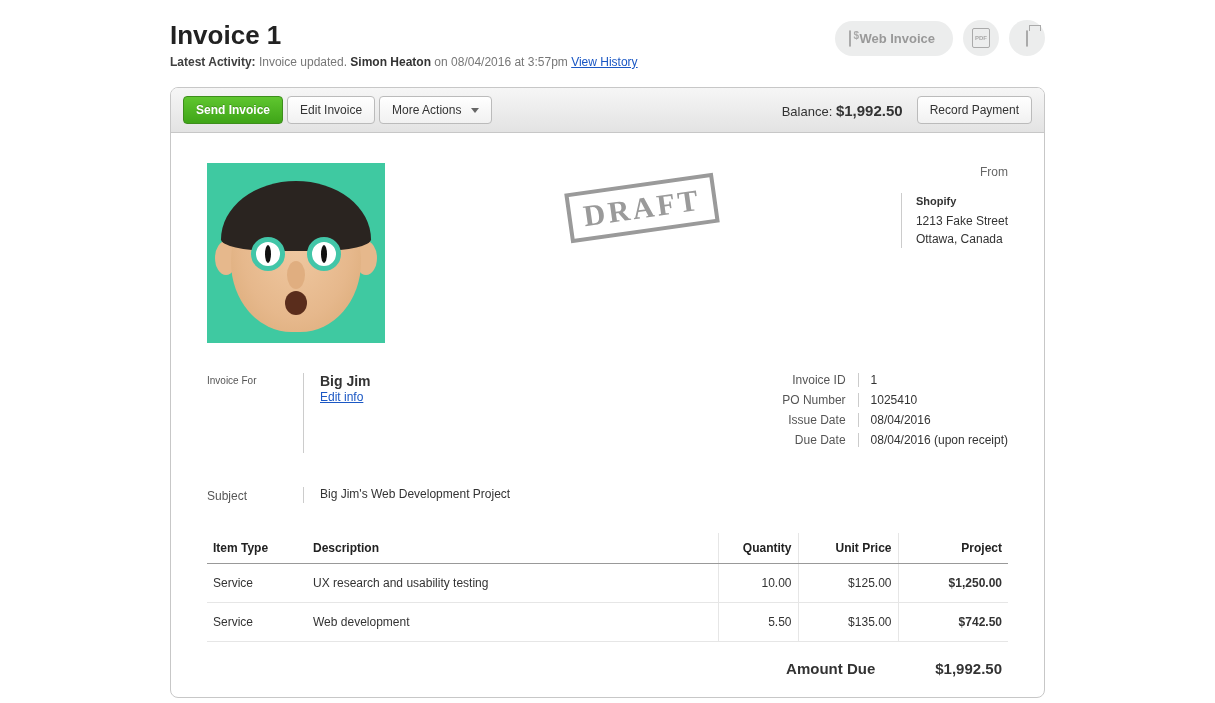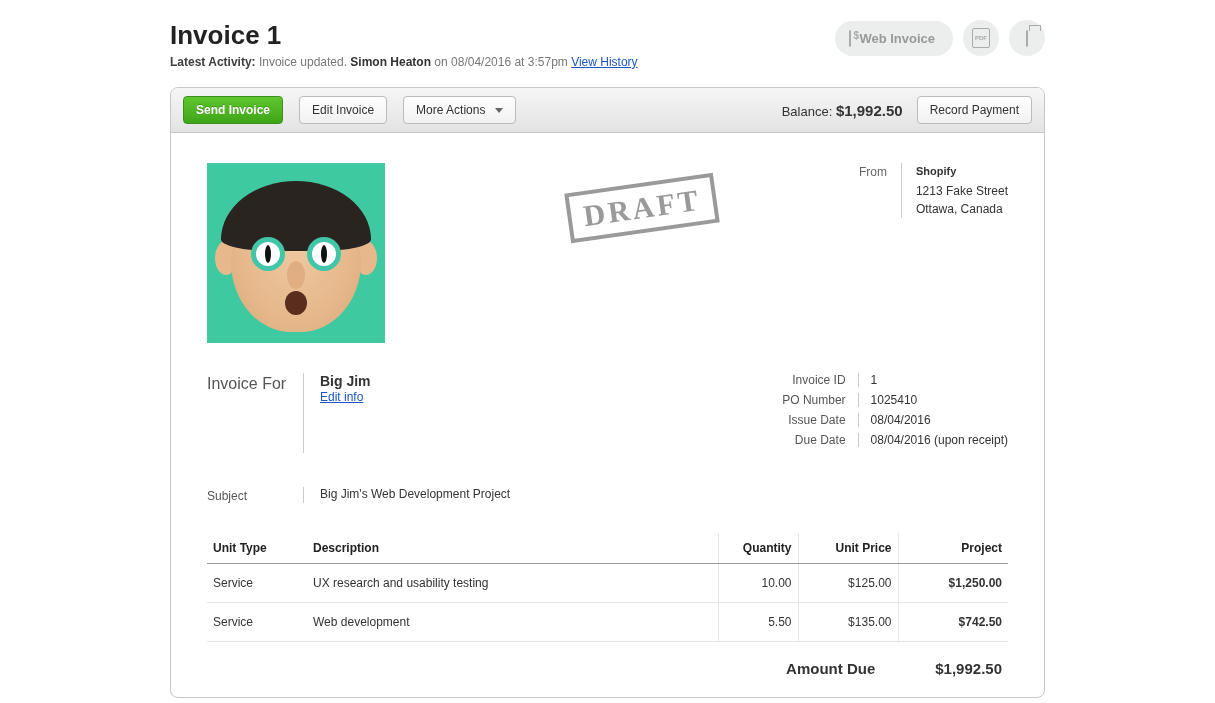--- a/index.html
+++ b/index.html
@@ -66,21 +66,21 @@
     background: #fff;
   }
   .toolbar {
     background: linear-gradient(#f6f6f6, #e3e3e3);
     border-bottom: 1px solid #c7c7c7;
     padding: 8px 12px;
     display: flex;
     align-items: center;
     justify-content: space-between;
   }
-  .toolbar-left { display: flex; gap: 16px; align-items: center; }
+  .toolbar-left { display: flex; gap: 4px; align-items: center; }
   .btn {
     border: 1px solid #bbb;
     background: linear-gradient(#fff,#f1f1f1);
     border-radius: 4px;
     padding: 6px 12px;
     font-size: 12px;
     color: #333;
     cursor: pointer;
   }
   .btn-primary {
@@ -139,35 +139,35 @@
     left: 360px; top: 20px;
     transform: rotate(-8deg);
     border: 4px solid #9a9a9a;
     color: #9a9a9a;
     font-size: 30px;
     font-weight: bold;
     letter-spacing: 3px;
     padding: 4px 12px;
     font-family: Georgia, 'Times New Roman', serif;
   }
-  .from-block { display: flex; gap: 14px; }
+  .from-block { display: flex; gap: 14px; flex-direction: column; }
   .from-label { font-size: 12px; color: #666; text-align: right; padding-top:2px;}
   .from-divider { border-left: 1px solid #ccc; padding-left: 14px; }
   .from-content .company { font-weight: bold; font-size: 11px; margin-bottom: 2px;}
   .from-content div { font-size: 12px; color:#333; line-height:1.5;}
   .meta-section {
     display: flex;
     justify-content: space-between;
     margin-top: 30px;
   }
   .invoice-for {
     display: flex;
     gap: 16px;
   }
-  .invoice-for-label { font-size:16px; color:#555; width: 80px; padding-top:2px;}
+  .invoice-for-label { font-size:10px; color:#555; width: 80px; padding-top:2px;}
   .invoice-for-content { border-left:1px solid #ccc; padding-left:16px; }
   .invoice-for-content .client-name { font-weight:bold; font-size:14px; }
   .invoice-for-content a { color:#1a57c4; text-decoration: underline; font-size:12px;}
   .meta-table { font-size:12px; }
   .meta-table .row { display:flex; margin-bottom:6px; }
   .meta-table .mlabel { width:90px; text-align:right; color:#555; padding-right:12px;}
   .meta-table .mval { border-left:1px solid #ccc; padding-left:12px; min-width:150px; color:#333;}
   .subject-section {
     display:flex; gap:16px; margin-top: 34px; margin-bottom: 30px;
   }
@@ -317,21 +317,21 @@
       </div>
 
       <div class="subject-section">
         <div class="subject-label">Subject</div>
         <div class="subject-value">Big Jim's Web Development Project</div>
       </div>
 
       <table class="items">
         <thead>
           <tr>
-            <th style="width:100px">Unit Type</th>
+            <th style="width:100px">Item Type</th>
             <th>Description</th>
             <th class="col-qty" style="width:80px">Quantity</th>
             <th class="col-price" style="width:100px">Unit Price</th>
             <th class="col-amt" style="width:110px">Project</th>
           </tr>
         </thead>
         <tbody id="items-body">
             <tr>
               <td>Service</td>
               <td>UX research and usability testing</td>

